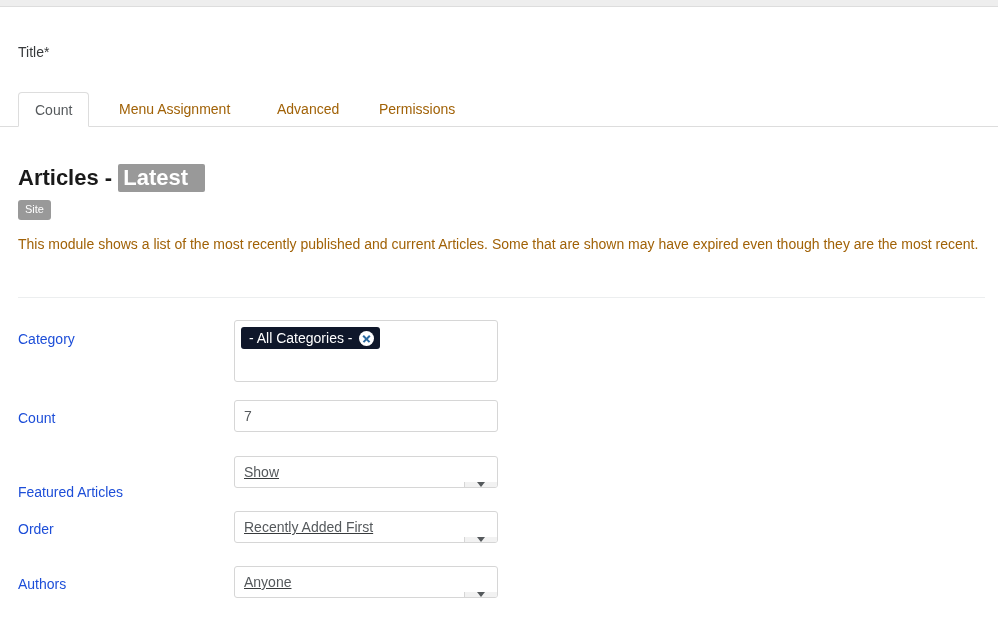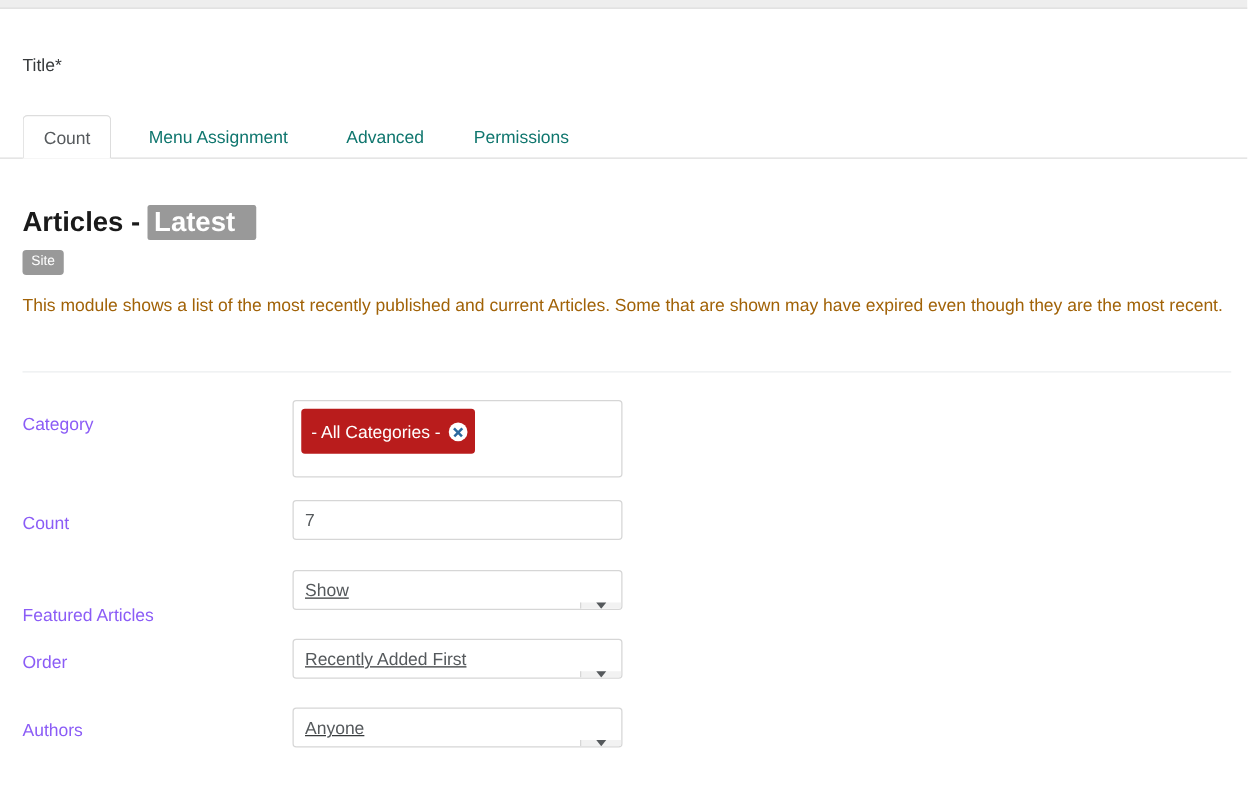--- a/index.html
+++ b/index.html
@@ -76,21 +76,21 @@
     border-bottom: 1px solid #dddddd;
     box-sizing: border-box;
   }
   .tab {
     position: absolute;
     top: 0;
     height: 34px;
     line-height: 34px;
     padding: 0 16px;
     font-size: 14px;
-    color: #0f766e;
+    color: #a16207;
     box-sizing: border-box;
     cursor: pointer;
     white-space: nowrap;
   }
   .tab.active {
     color: #55595c;
     background: #ffffff;
     border: 1px solid #dddddd;
     border-bottom-color: #ffffff;
     border-radius: 4px 4px 0 0;
@@ -157,44 +157,44 @@
   }
   .field {
     position: relative;
     width: 998px;
   }
   .field-label {
     position: absolute;
     left: 18px;
     font-size: 14px;
     line-height: 18px;
-    color: #8b5cf6;
+    color: #1d4ed8;
     white-space: nowrap;
   }
   .field-control {
     position: absolute;
     left: 234px;
   }
 
   .chip-box {
     width: 264px;
     height: 62px;
     box-sizing: border-box;
     border: 1px solid #d6d6d6;
     border-radius: 3px;
     background: #ffffff;
     padding: 6px 6px;
   }
   .chip {
     display: inline-flex;
     align-items: center;
-    background: #b91c1c;
+    background: #0f172a;
     color: #ffffff;
     border-radius: 3px;
-    height: 36px;
+    height: 22px;
     padding: 0 6px 0 8px;
     font-size: 14px;
     line-height: 24px;
     white-space: nowrap;
     cursor: pointer;
   }
   .chip-remove {
     display: inline-block;
     width: 15px;
     height: 15px;

